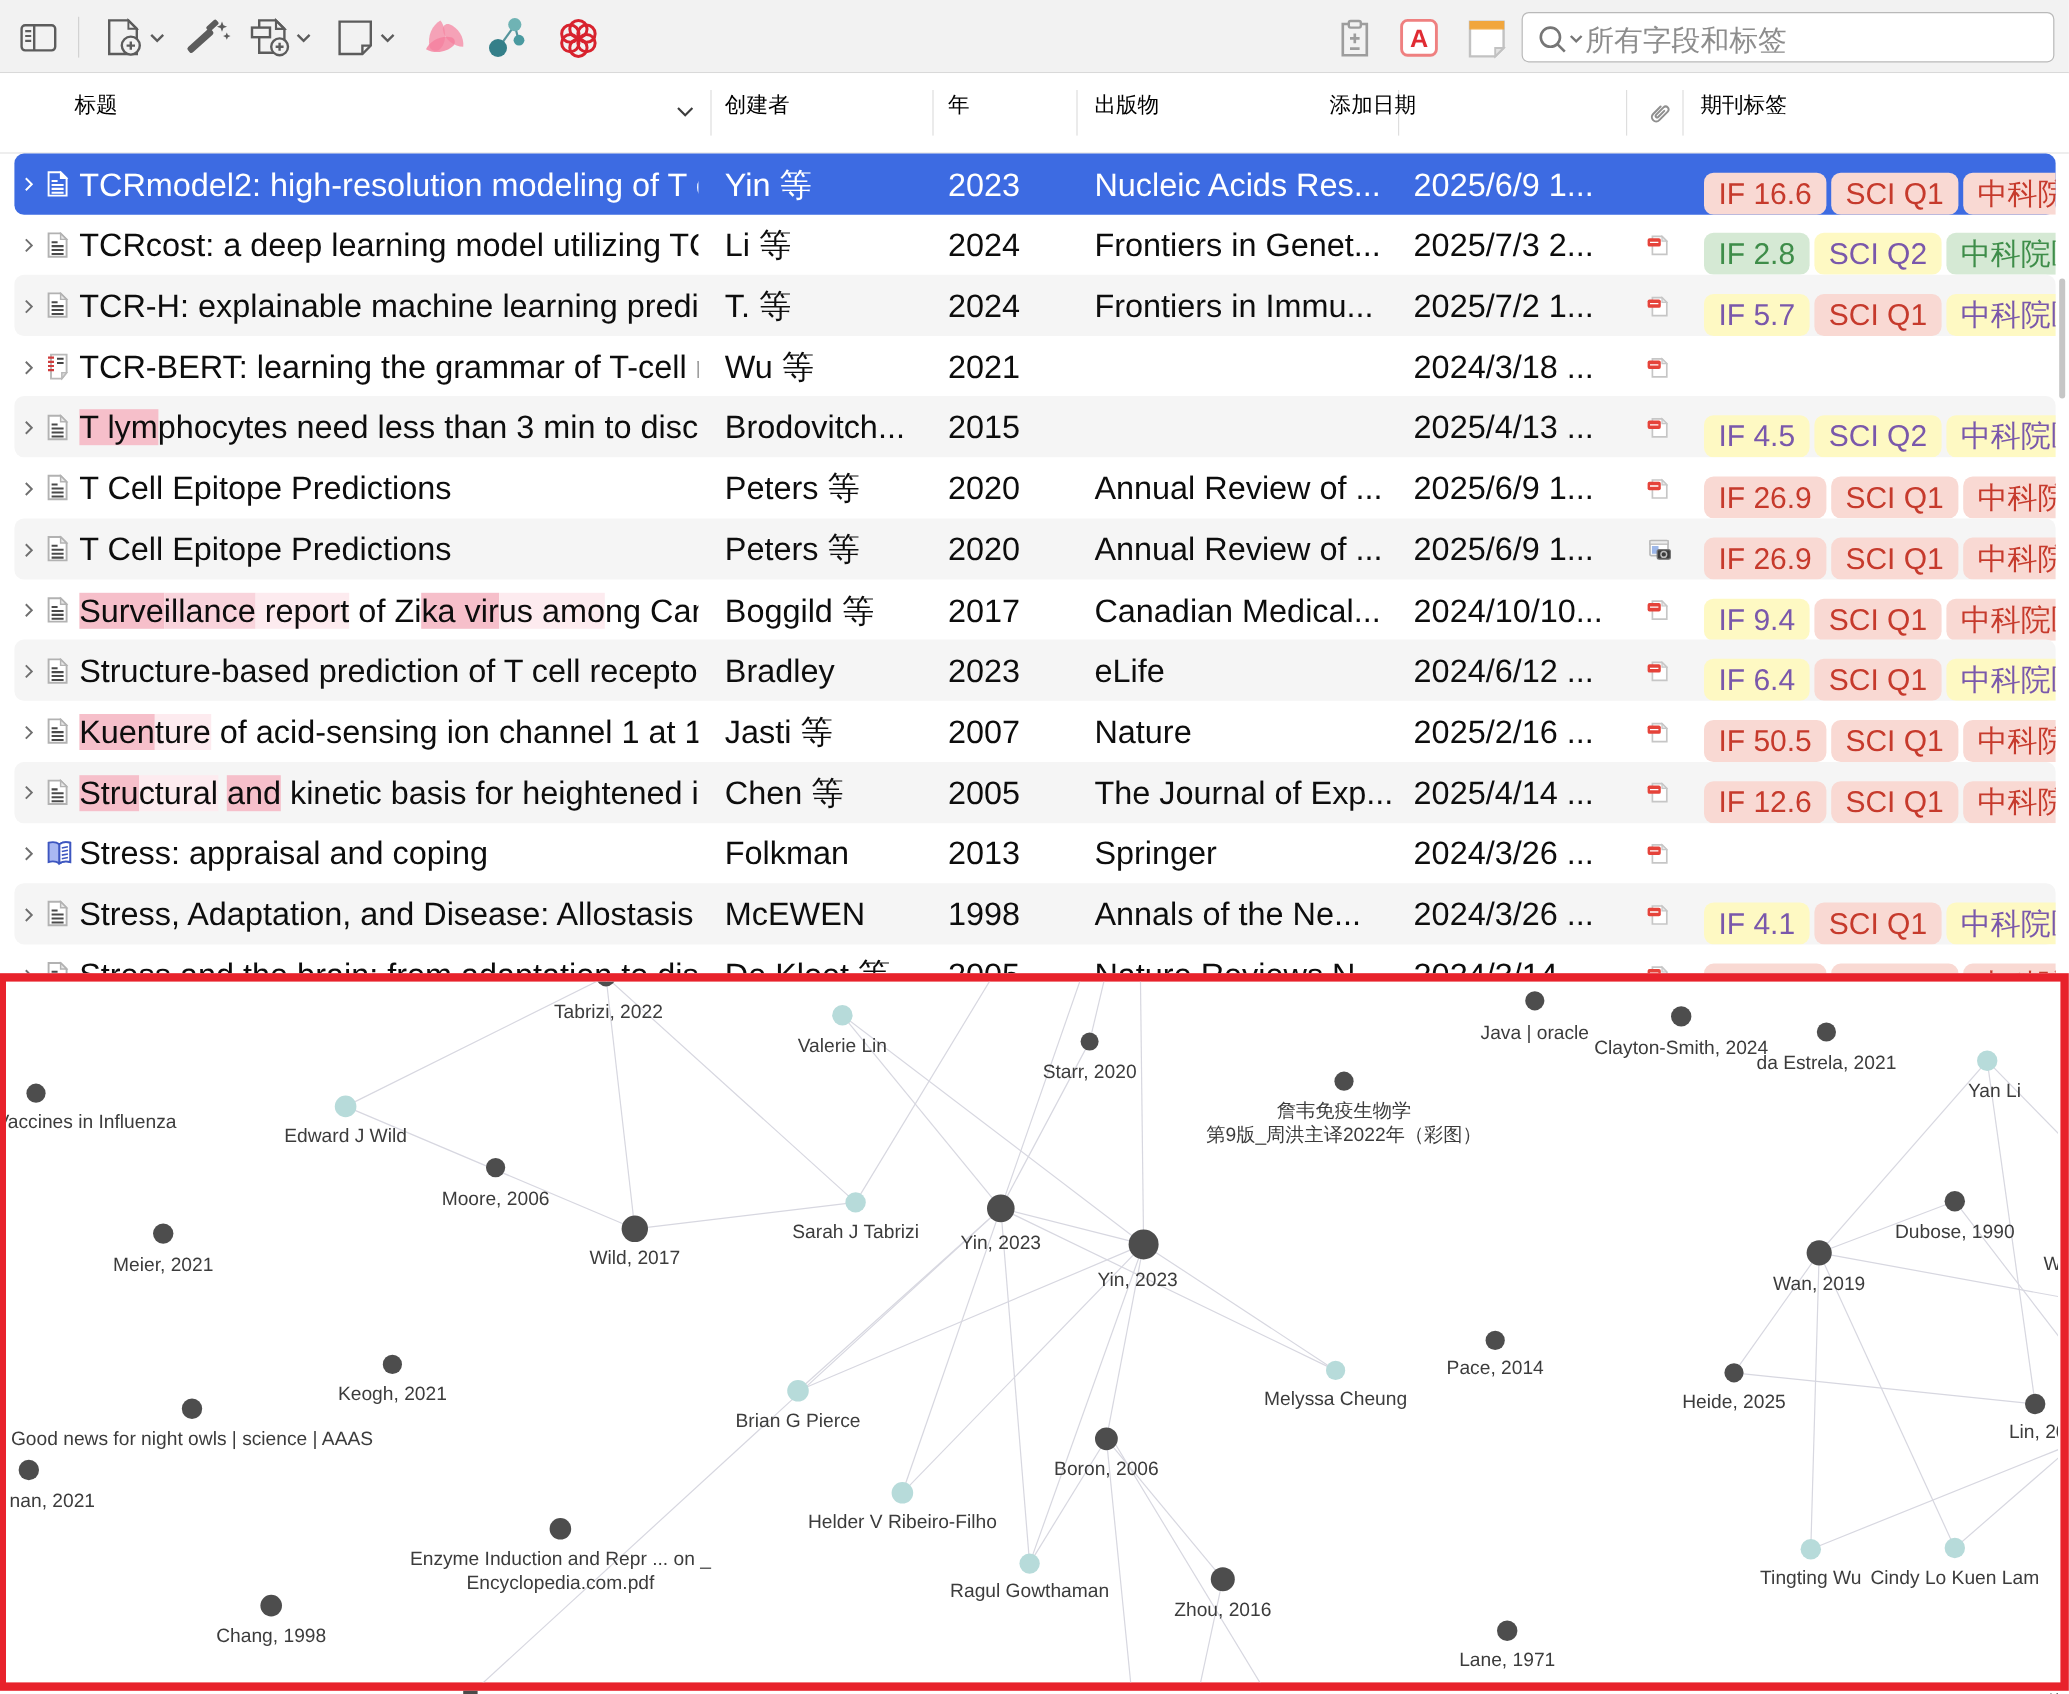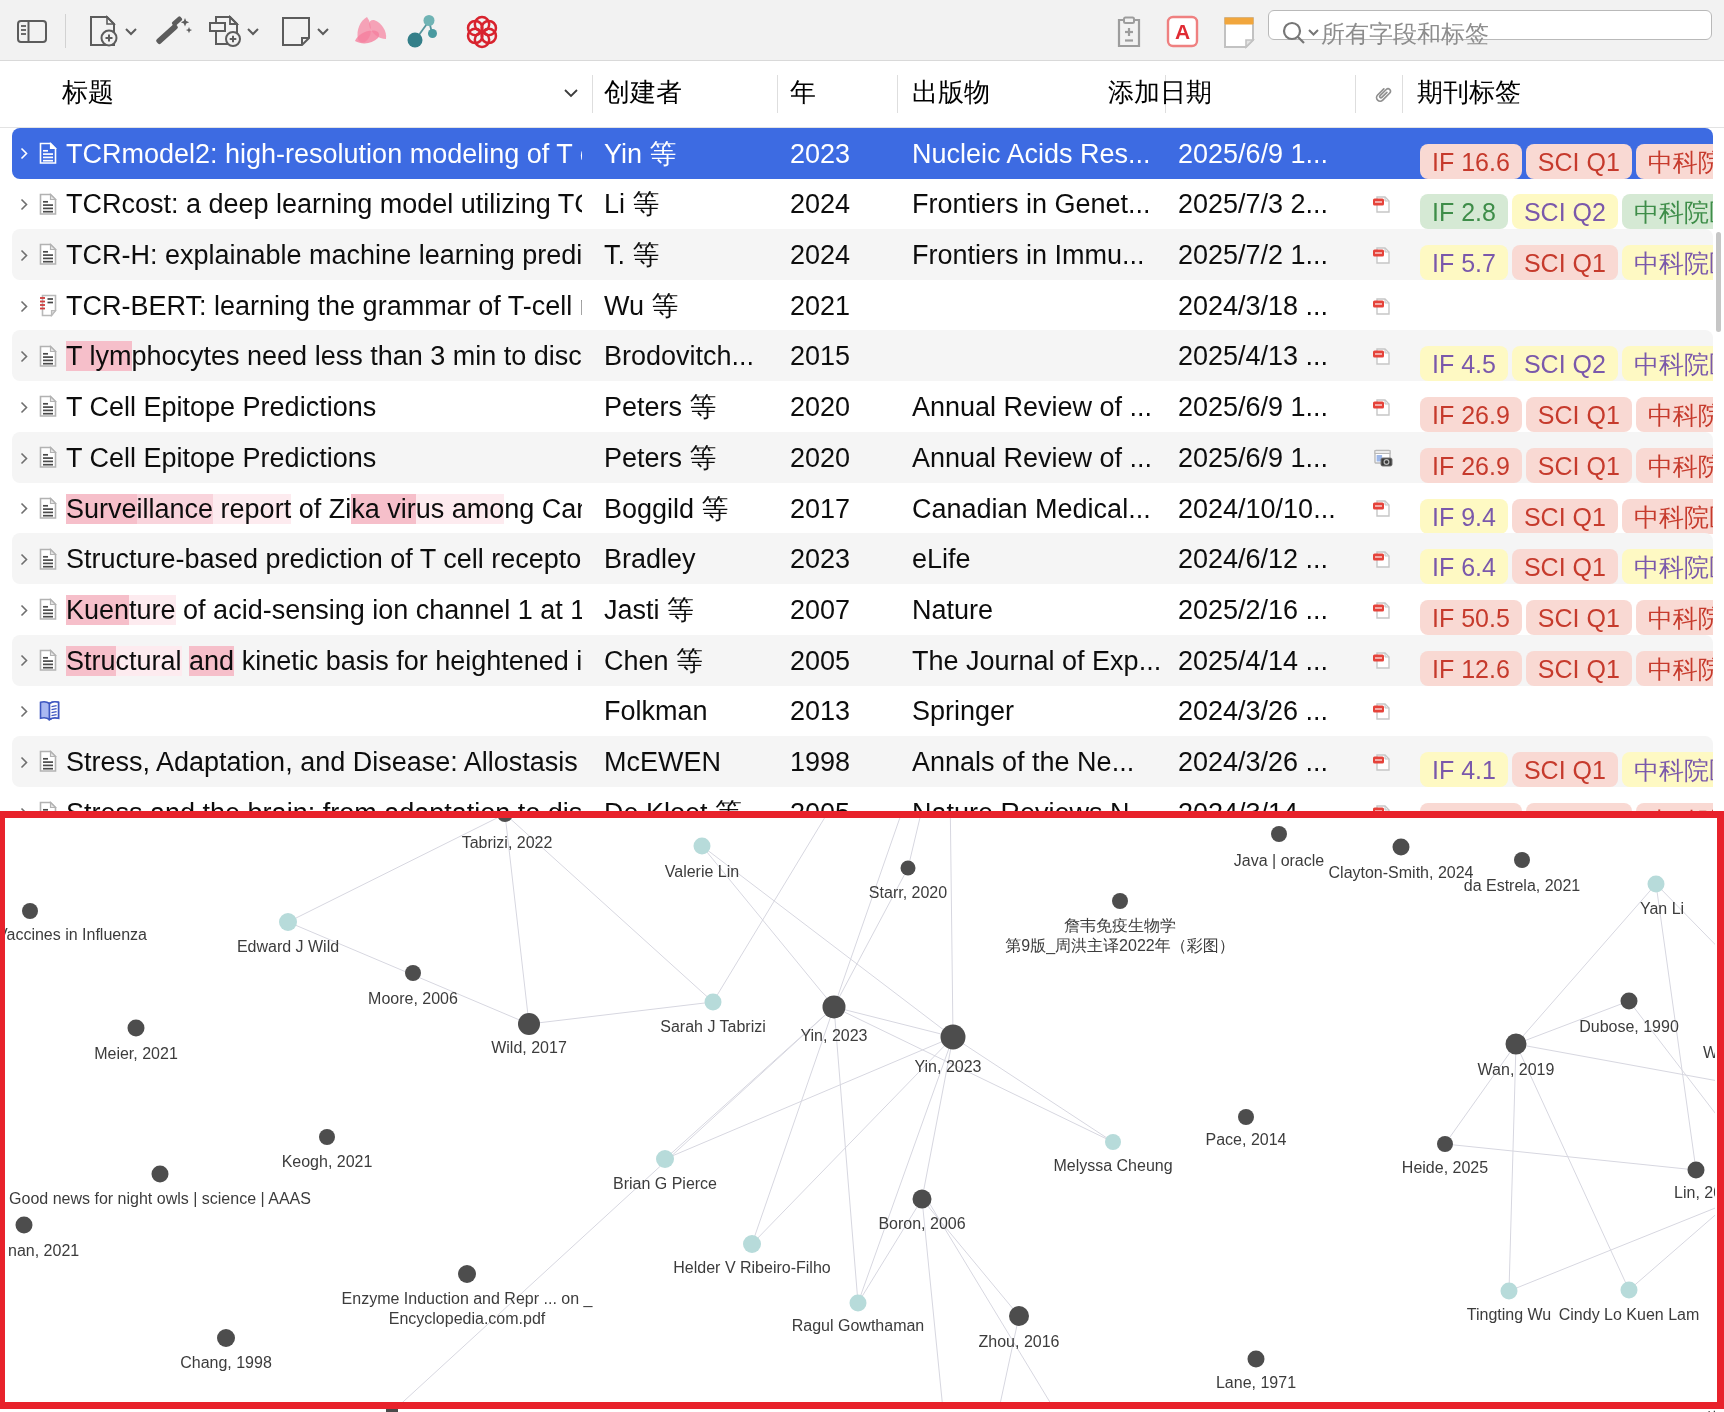--- a/index.html
+++ b/index.html
@@ -1,17 +1,17 @@
 <!DOCTYPE html>
 <html><head><meta charset="utf-8"><style>
 *{margin:0;padding:0;box-sizing:border-box}
 html,body{width:1724px;height:1412px;overflow:hidden;background:#fff;
 font-family:"Liberation Sans",sans-serif}
 #toolbar{position:absolute;left:0;top:0;width:1724px;height:61px;background:#f2f2f2;border-bottom:1px solid #d9d9d9}
-#header{position:absolute;left:0;top:61px;width:1724px;height:67px;background:#fff;border-bottom:1px solid #e3e3e3;font-size:26px;color:#000}
+#header{position:absolute;left:0;top:61px;width:1724px;height:67px;background:#fff;border-bottom:1px solid #e3e3e3;font-size:18px;color:#000}
 #header span{position:absolute;top:14px}
 .hdiv{position:absolute;top:14px;height:38px;width:1px;background:#dedede}
 .row{position:absolute;left:12px;width:1701px;height:51px;border-radius:8px;font-size:27px;color:#0d0d0d;line-height:53px}
 .row.odd{background:#f5f5f5}
 .row.sel{background:#3d6be2;color:#fff}
 .row>span{position:absolute;top:0;height:51px;white-space:nowrap;overflow:hidden}
 .chev{left:8px;width:20px}.chev svg{vertical-align:middle;margin-top:-3px}
 .icn{left:26px;width:28px}.ticon{vertical-align:middle;margin-top:-4px}
 .c-title{left:54px;width:516px}
 .c-creator{left:592px;width:175px}
@@ -25,21 +25,21 @@
 .pill.pu{background:#fef9c3;color:#7a58ab}
 .pill.g{background:#d5e9d4;color:#3e8d49}
 .h1{font-style:normal;background:#f6bfca}
 .h2{font-style:normal;background:#f9d4dc}
 .h3{font-style:normal;background:#fdebef}
 #gpanel{position:absolute;left:-2px;top:811px;width:1726px;height:598px;border:7px solid #e8222b;background:#fff;overflow:hidden}
 #graph{position:absolute;left:0;top:0}
 #graph text{font-family:"Liberation Sans",sans-serif}
 #sbar{position:absolute;left:1716px;top:232px;width:5px;height:100px;border-radius:3px;background:#c6c6c6}
 .tico{position:absolute;top:15px}
-#sbox{position:absolute;left:1268px;top:10px;width:444px;height:30px;border:1px solid #b9b9b9;border-radius:6px;background:#fff}
+#sbox{position:absolute;left:1268px;top:10px;width:444px;height:42px;border:1px solid #b9b9b9;border-radius:6px;background:#fff}
 #sbox .ph{position:absolute;left:52px;top:7px;font-size:24px;color:#8d8d8d}
 #frag1{position:absolute;left:386px;top:1409px;width:12px;height:3px;background:#4a4a4a}
 #frag2{position:absolute;left:1690px;top:1409px;width:34px;height:3px;overflow:hidden;font-size:15px;color:#333}
 </style></head><body>
 <div id="toolbar">
 <svg class="tico" style="left:16px" width="32" height="32" viewBox="0 0 32 32">
       <rect x="2" y="6" width="28" height="21" rx="3" fill="none" stroke="#5c5c5c" stroke-width="2"></rect>
       <line x1="12.5" y1="6" x2="12.5" y2="27" stroke="#5c5c5c" stroke-width="2"></line>
       <g stroke="#5c5c5c" stroke-width="1.8">
         <line x1="5" y1="11" x2="10" y2="11"></line>
@@ -507,20 +507,21 @@
 <path d="M11.5 3.5 c-2.5-1.8-6-2-9-1.2 v16 c3-.8 6.5-.6 9 1.2 c2.5-1.8 6-2 9-1.2 v-16 c-3-.8-6.5-.6-9 1.2 z" fill="#a9b8f2" stroke="#3d56c0" stroke-width="1.6"></path>
 <path d="M11.5 3.5 v16" stroke="#3d56c0" stroke-width="1.4" fill="none"></path>
 <path d="M11.5 3.5 c2.5-1.8 6-2 9-1.2 v16 c-3-.8-6.5-.6-9 1.2 z" fill="#fff" stroke="#3d56c0" stroke-width="1.6"></path>
 <g stroke="#3d56c0" stroke-width="1.3">
 <line x1="13.5" y1="6.6" x2="18.6" y2="5.6"></line>
           <line x1="13.5" y1="9.6" x2="18.6" y2="8.6"></line>
 <line x1="13.5" y1="12.6" x2="18.6" y2="11.6"></line>
           <line x1="13.5" y1="15.6" x2="18.6" y2="14.6"></line>
 </g>
       </svg></span>
+<span class="c-title">Stress: appraisal and coping</span>
 <span class="c-creator">Folkman</span>
 <span class="c-year">2013</span>
 <span class="c-pub">Springer</span>
 <span class="c-date">2024/3/26 ...</span>
 <span class="c-att"><svg width="21" height="21" viewBox="0 0 21 21">
 <path d="M5 3 h8 l4 4 v11 h-12 z" fill="#fff" stroke="#c6c6c6" stroke-width="1.4"></path>
 <path d="M13 3 l4 4 h-4 z" fill="#e9e9e9" stroke="#c6c6c6" stroke-width="1"></path>
 <rect x="1" y="4.5" width="11" height="7" rx="1.6" fill="#e5433a"></rect>
 <g stroke="#fff" stroke-width="1.1">
           <line x1="3" y1="8" x2="10" y2="8"></line>

